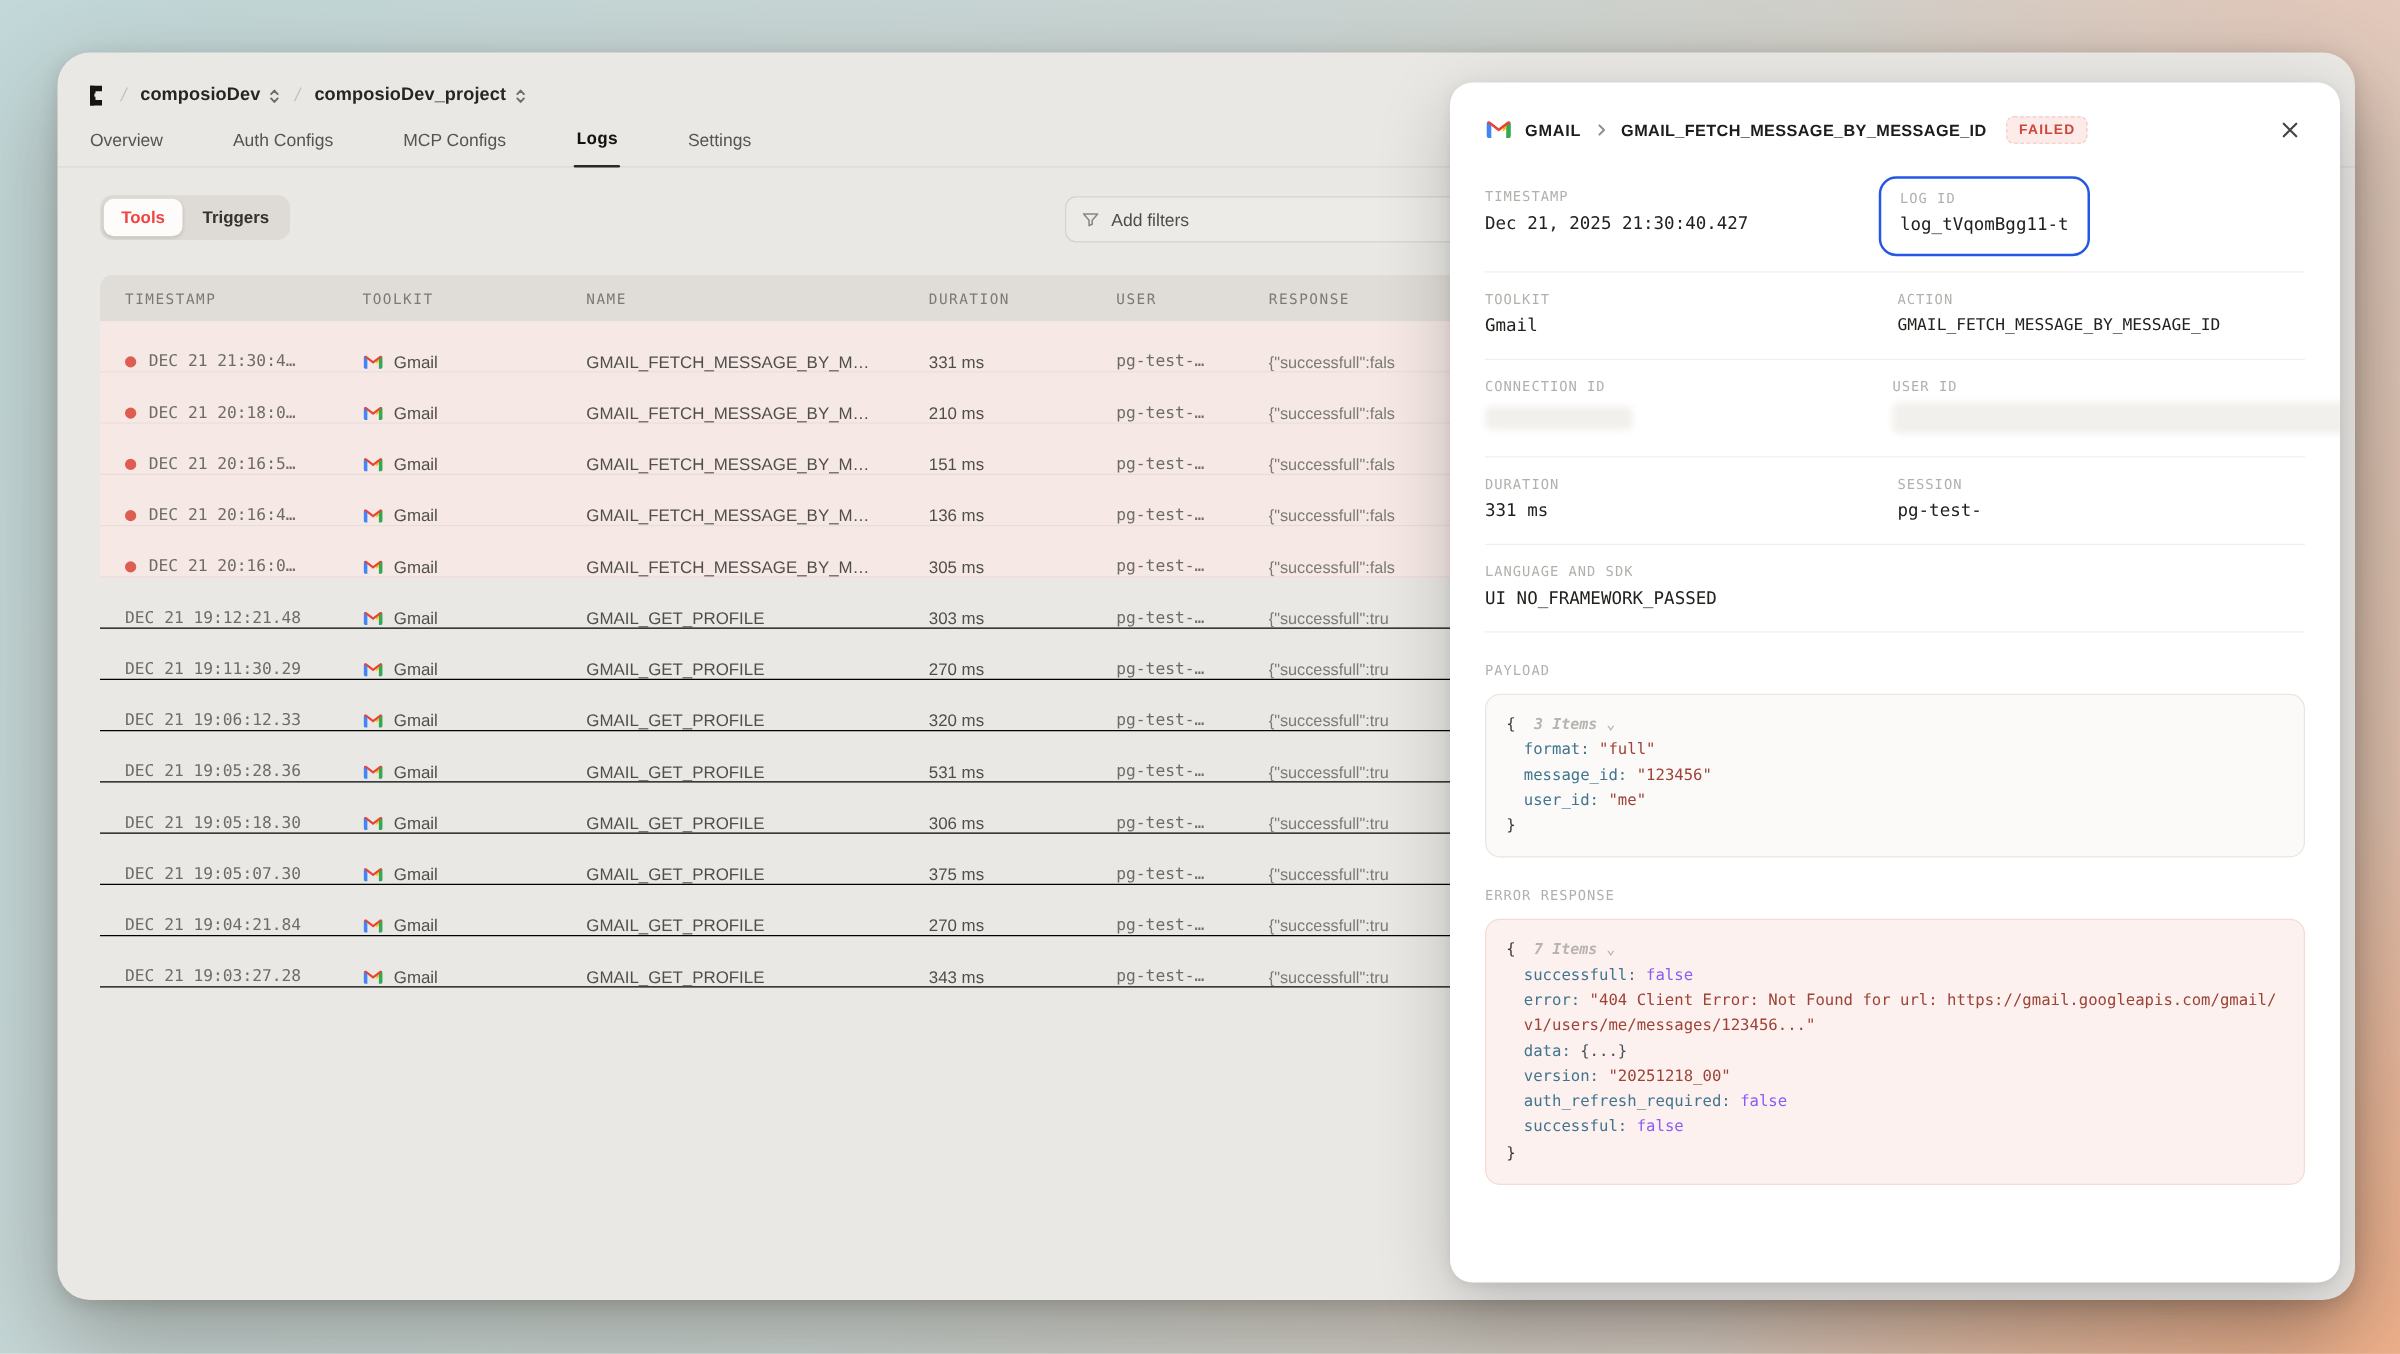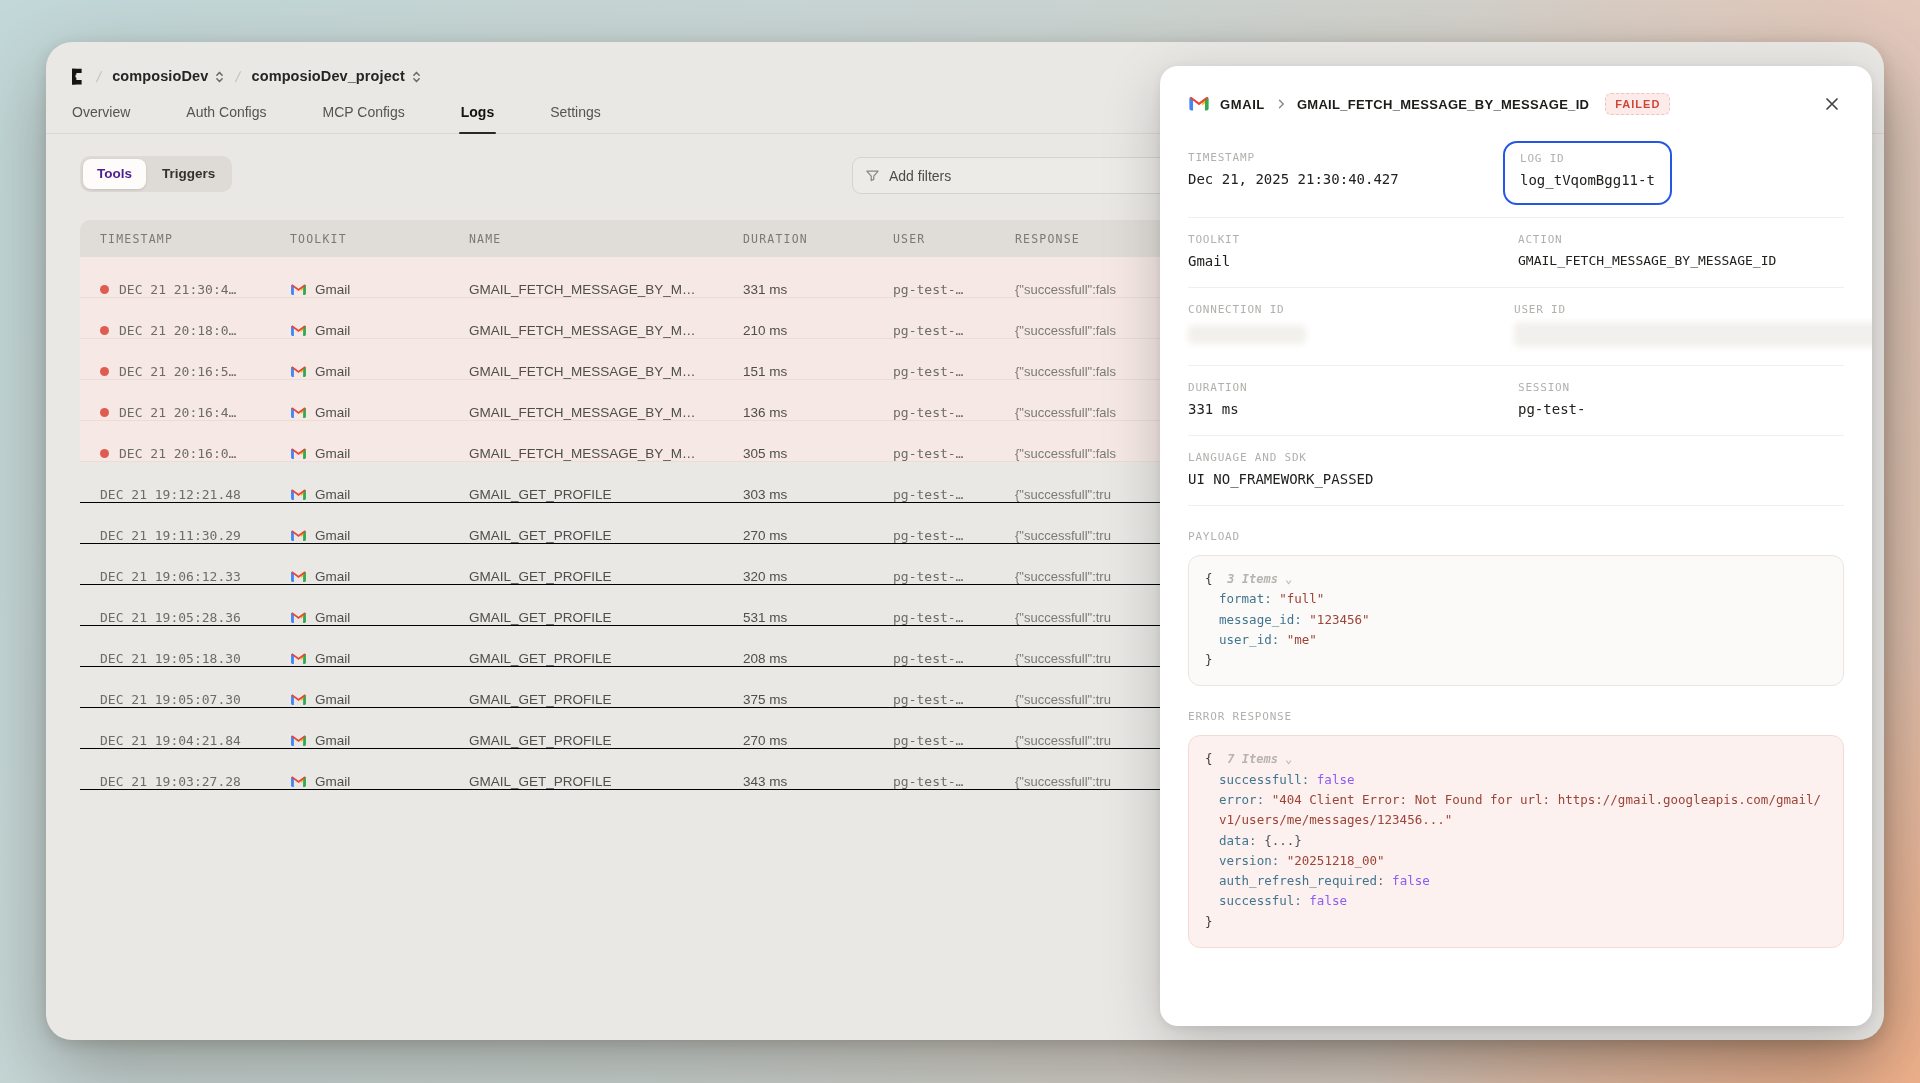--- a/index.html
+++ b/index.html
@@ -22,28 +22,28 @@
   }
   .topbar{ display:flex; align-items:center; gap:11px; padding:22px 32px 0 18px; height:46px; }
   .logo{ width:22px; height:22px; display:flex; align-items:center; justify-content:center; }
   .crumb-sep{ color:#c6c3bf; font-size:15px; transform:skewX(-12deg); }
   .crumb{ display:flex; align-items:flex-end; gap:6px; cursor:pointer; }
   .crumb-label{ font-size:14.5px; font-weight:700; color:#262523; letter-spacing:.1px; }
   .updown{ display:flex; flex-direction:column; align-items:center; line-height:0; }
 
   .tabs{ display:flex; gap:52px; padding:0 32px 0 24px; margin-top:14px; border-bottom:1px solid #dcd9d4; height:32px; }
   .tab{ font-size:14px; color:#56544f; padding:2px 2px 0; cursor:pointer; position:relative; }
-  .tab.active{ color:#14130f; font-weight:700; }
+  .tab.active{ color:#14130f; font-weight:700;font-family:Liberation Mono, monospace; }
   .tab.active::after{ content:""; position:absolute; left:0; right:0; bottom:-1px; height:2px; background:#2a2926; border-radius:2px; }
 
   .content{ padding:0 34px; position:relative; }
   .toolbar{ margin-top:22px; height:38px; position:relative; }
   .segmented{ display:inline-flex; background:#dedbd6; border-radius:10px; padding:3px; gap:2px; }
   .seg{ font-size:13.5px; font-weight:700; color:#34322e; padding:7px 14px 8px; border-radius:8px; cursor:pointer; }
-  .seg.active{ background:#fdfcfb; color:#4c1d95; box-shadow:0 1px 3px rgba(0,0,0,.12); }
+  .seg.active{ background:#fdfcfb; color:#ef4444; box-shadow:0 1px 3px rgba(0,0,0,.12); }
   .filterbar{
     position:absolute; left:772px; top:1px; width:420px; height:37px;
     background:#ecebe7; border:1px solid #d6d3ce; border-radius:9px;
     display:flex; align-items:center; gap:9px; padding:0 12px; cursor:text;
   }
   .filterbar .ph{ font-size:14px; color:#4e4c48; }
 
   
   .table{ margin-top:26px; border-radius:10px 10px 0 0; }
   .thead{ display:flex; background:#e0ddd8; border-radius:10px 10px 0 0; height:37px; align-items:center; }
@@ -369,21 +369,21 @@
                 <svg width="17" height="13.26" viewBox="0 0 24 18">
   <path fill="#4285f4" d="M1.5 4.2C1.5 2.4 2.6 1.8 4 2.8L5.5 4v12.5h-2c-1.2 0-2-.8-2-2z"></path>
   <path fill="#34a853" d="M22.5 4.2c0-1.8-1.1-2.4-2.5-1.4L18.5 4v12.5h2c1.2 0 2-.8 2-2z"></path>
   <path fill="#fbbc04" d="M18.5 4l-3 2.4V11l3-2.4z"></path>
   <path fill="#ea4335" d="M1.8 3 12 10.8 22.2 3c-.5-1.3-1.8-1.5-2.8-.7L12 7.9 4.6 2.3c-1-.8-2.3-.6-2.8.7z"></path>
 </svg>
               </span>
               <span class="cell-text toolkit-name">Gmail</span>
             </div>
             <div class="c2 cell-text">GMAIL_GET_PROFILE</div>
-            <div class="c3 cell-text">208 ms</div>
+            <div class="c3 cell-text">306 ms</div>
             <div class="c4 ts">pg-test-…</div>
             <div class="c5 resp">{"successfull":tru</div>
           </div>
           <div class="row">
             <div class="c0">
               <span class="ts">DEC 21 19:05:07.30</span>
             </div>
             <div class="c1">
               <span style="display:flex">
                 <svg width="17" height="13.26" viewBox="0 0 24 18">

